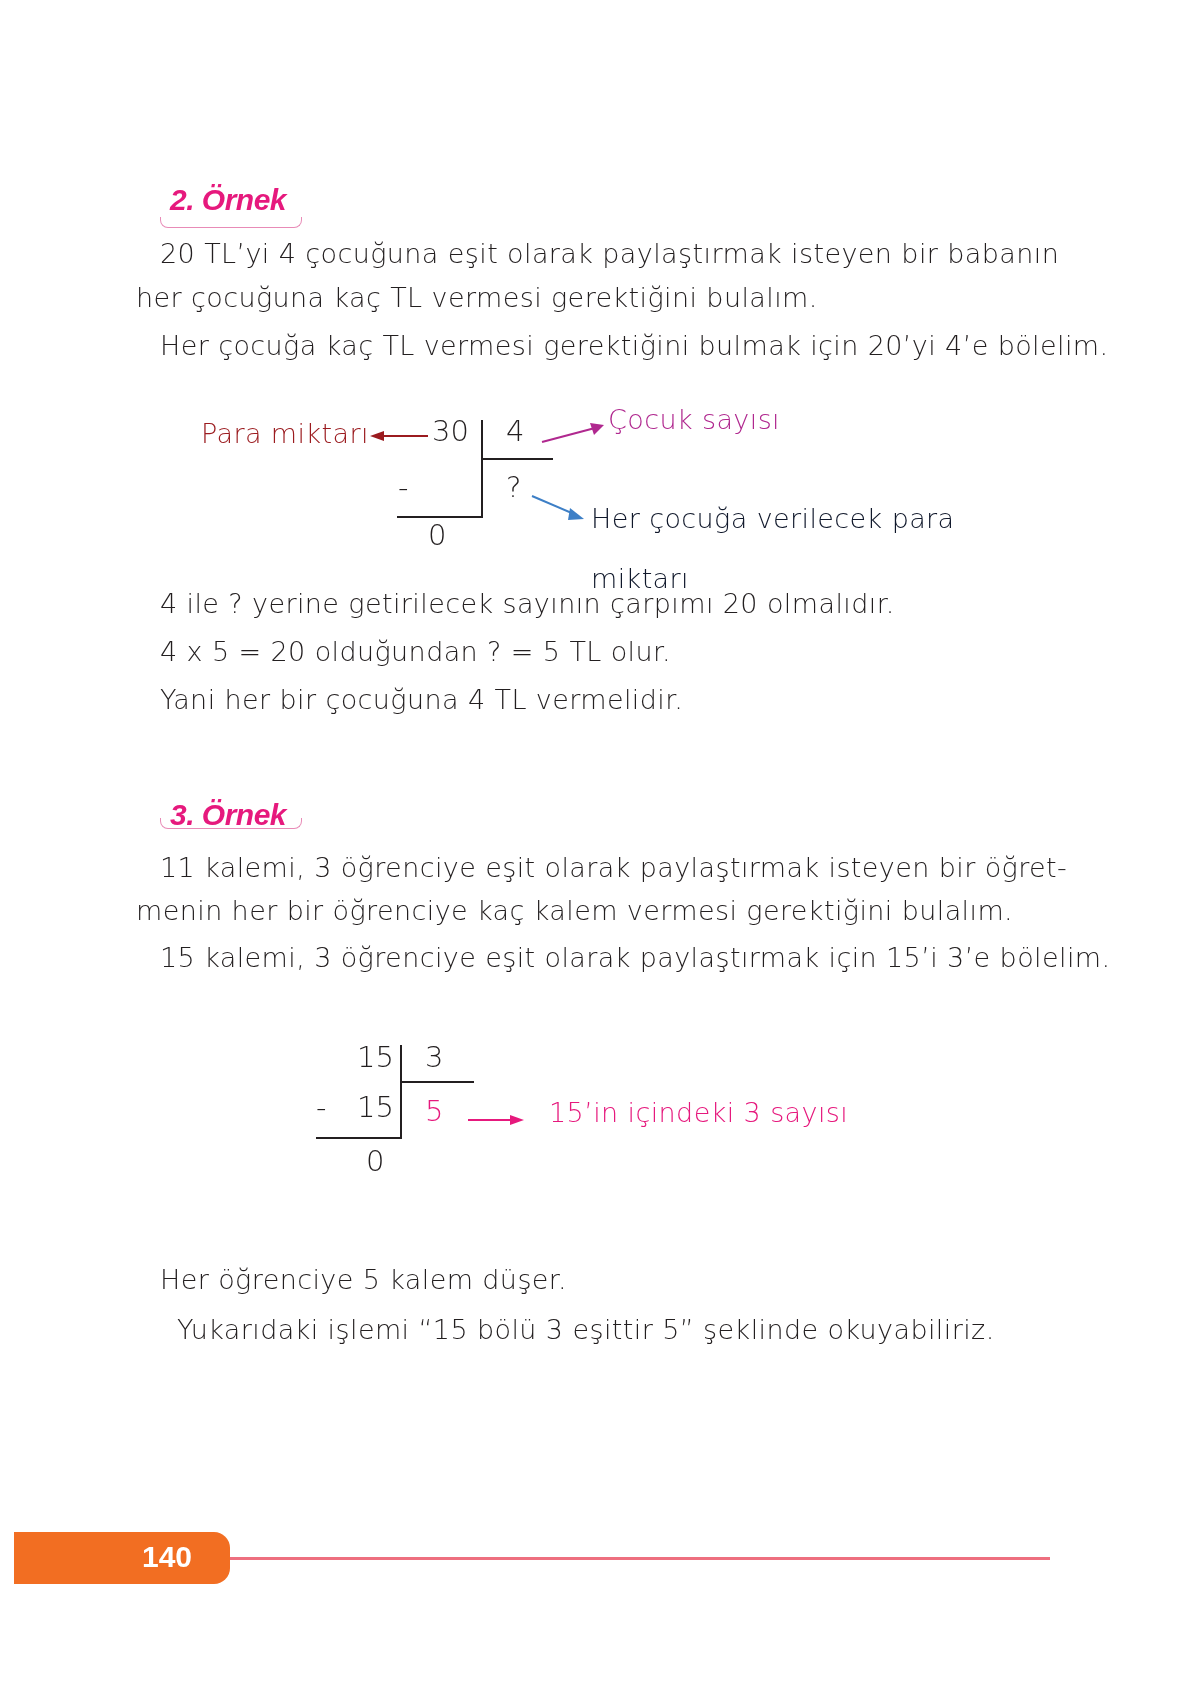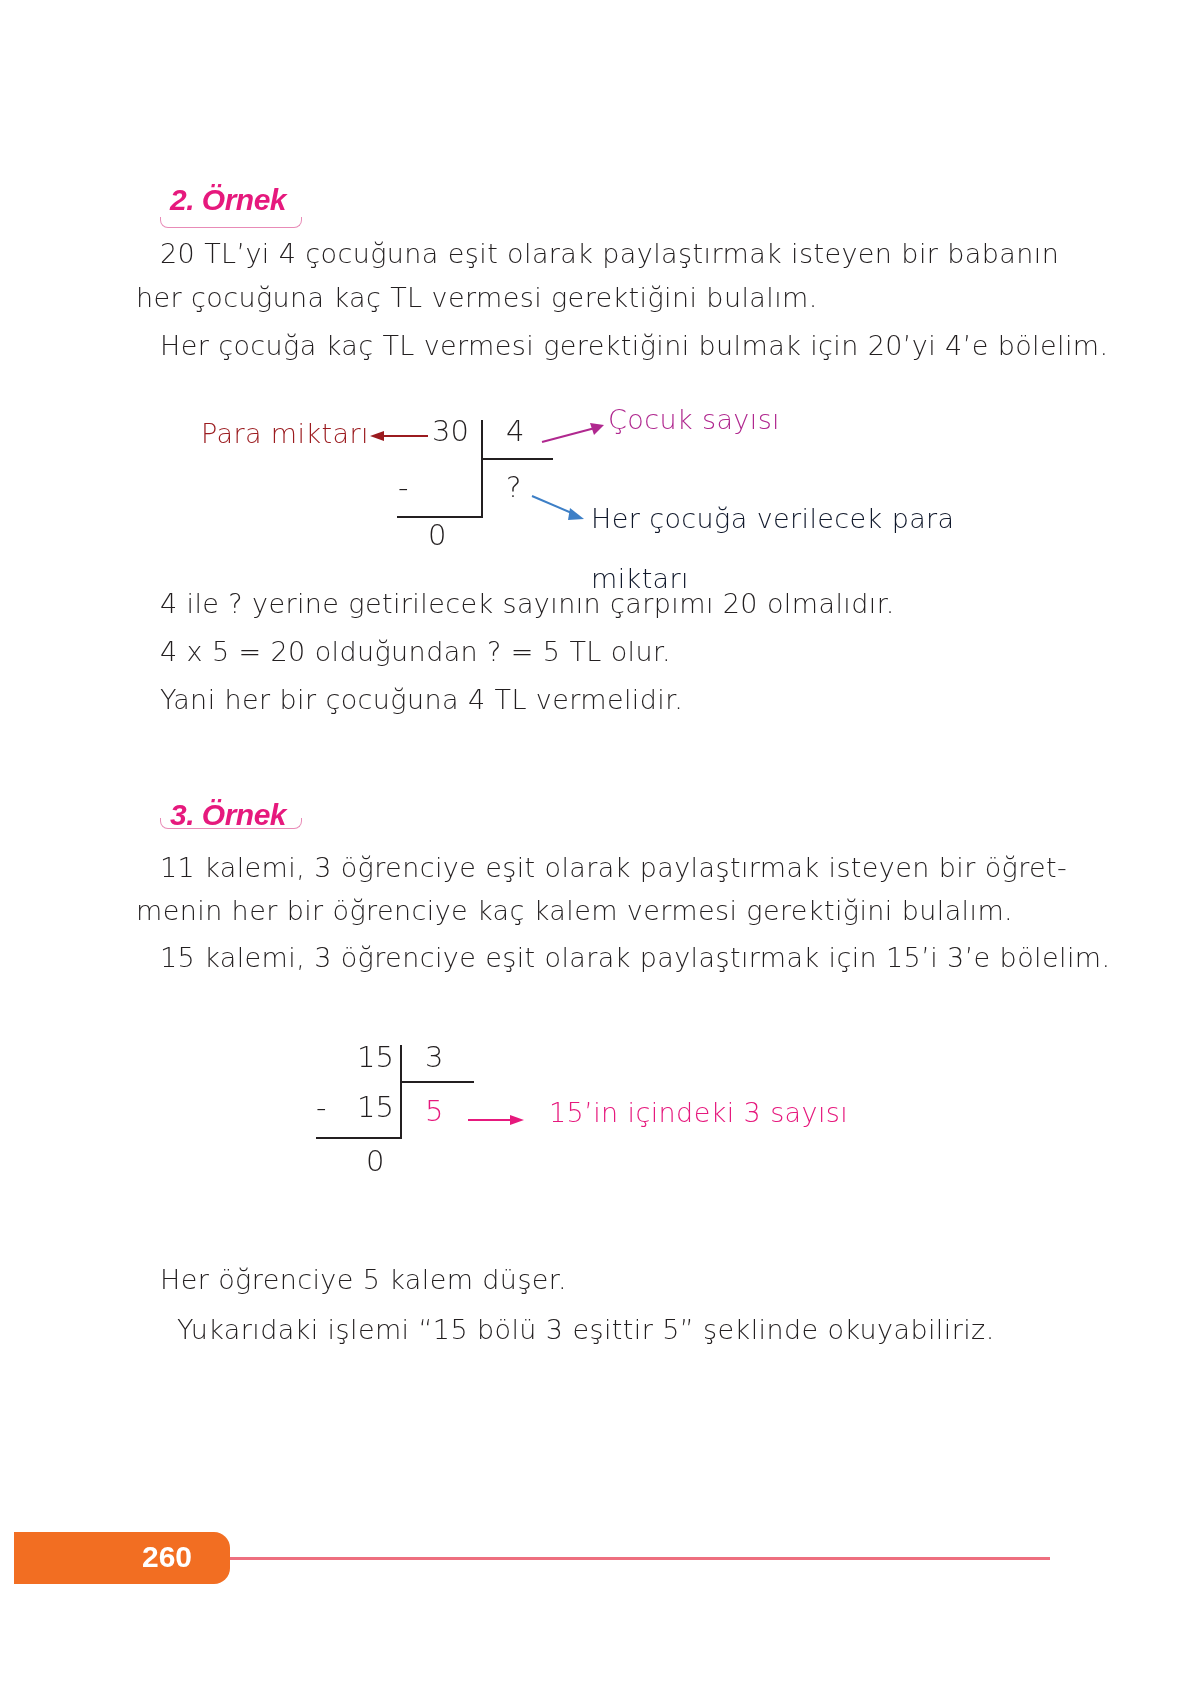--- a/index.html
+++ b/index.html
@@ -87,14 +87,14 @@
 </svg>
 <div class="abs txt pink" style="left:541px; top:1097px;margin-left:8px;">15’in içindeki 3 sayısı</div>
 
 <div class="hline" style="left:316px; top:1137px; width:86px;"></div>
 <div class="abs num" style="left:366px; top:1144px;">0</div>
 
 <div class="abs txt" style="left:160px; top:1264px;">Her öğrenciye 5 kalem düşer.</div>
 <div class="abs txt" style="left:177px; top:1314px;">Yukarıdaki işlemi “15 bölü 3 eşittir 5” şeklinde okuyabiliriz.</div>
 
 <div class="footer-badge"></div>
-<div class="footer-num">260</div>
+<div class="footer-num">140</div>
 <div class="footer-line"></div>
 
 </body></html>

